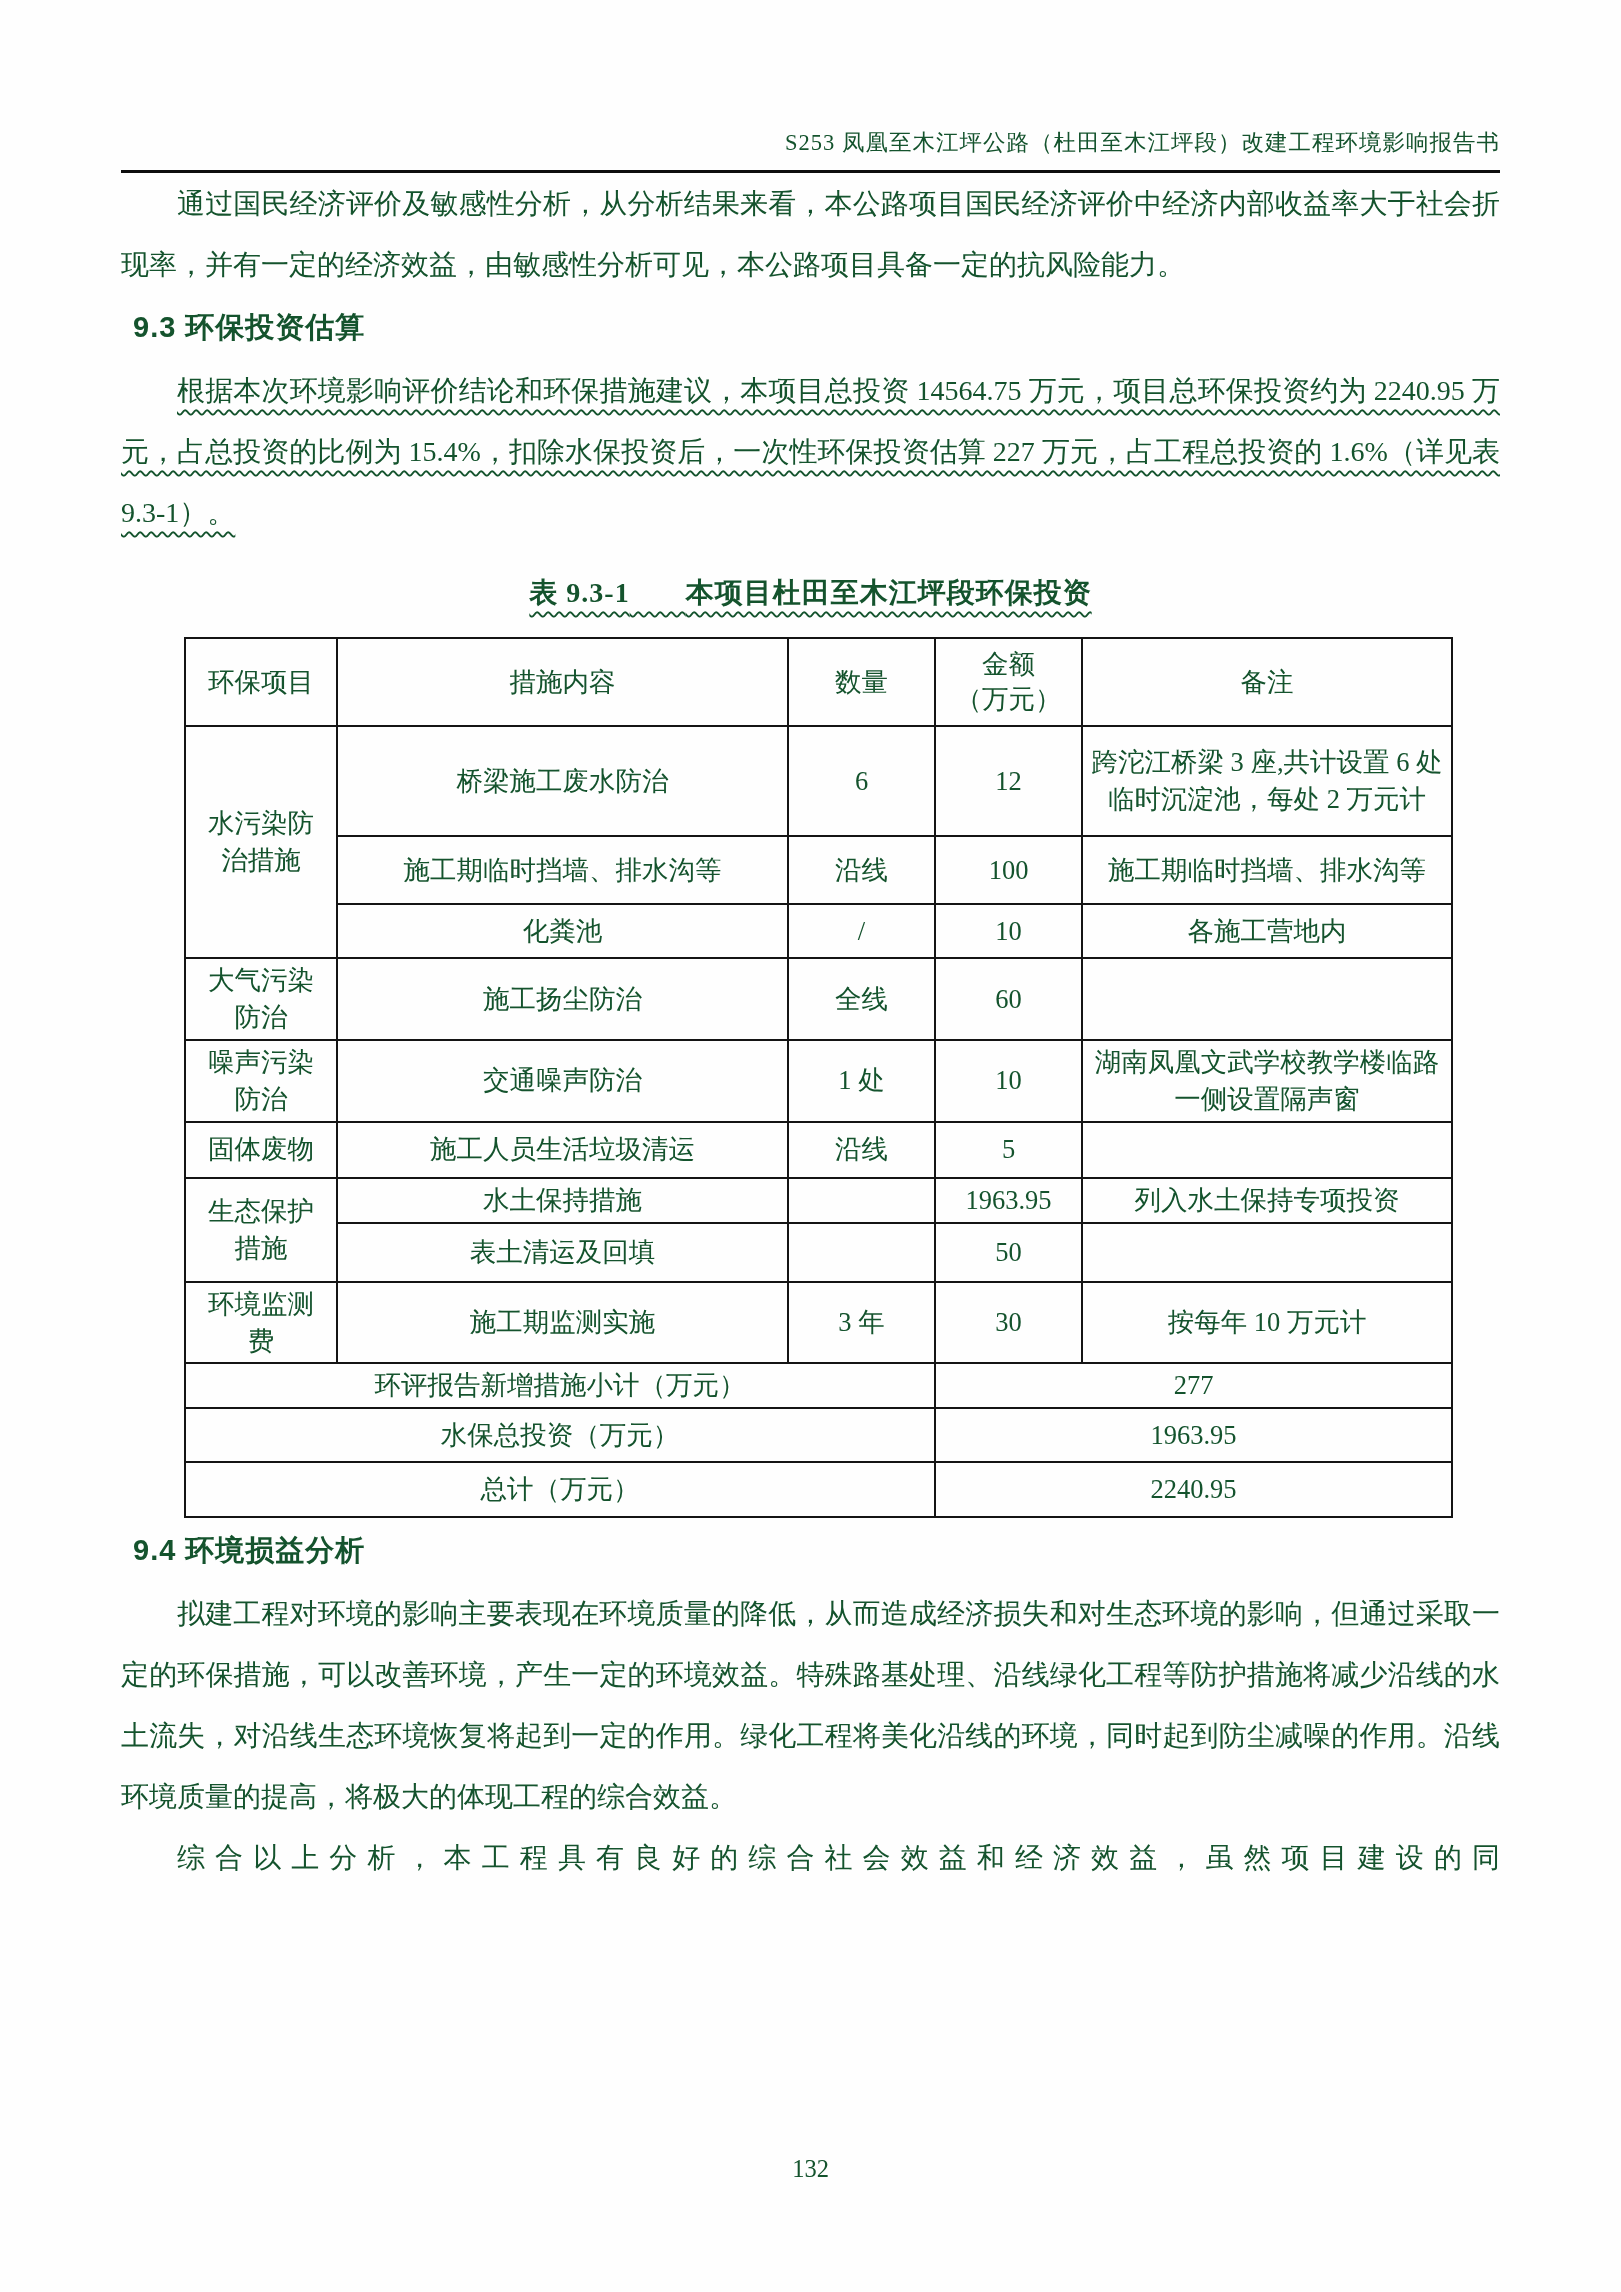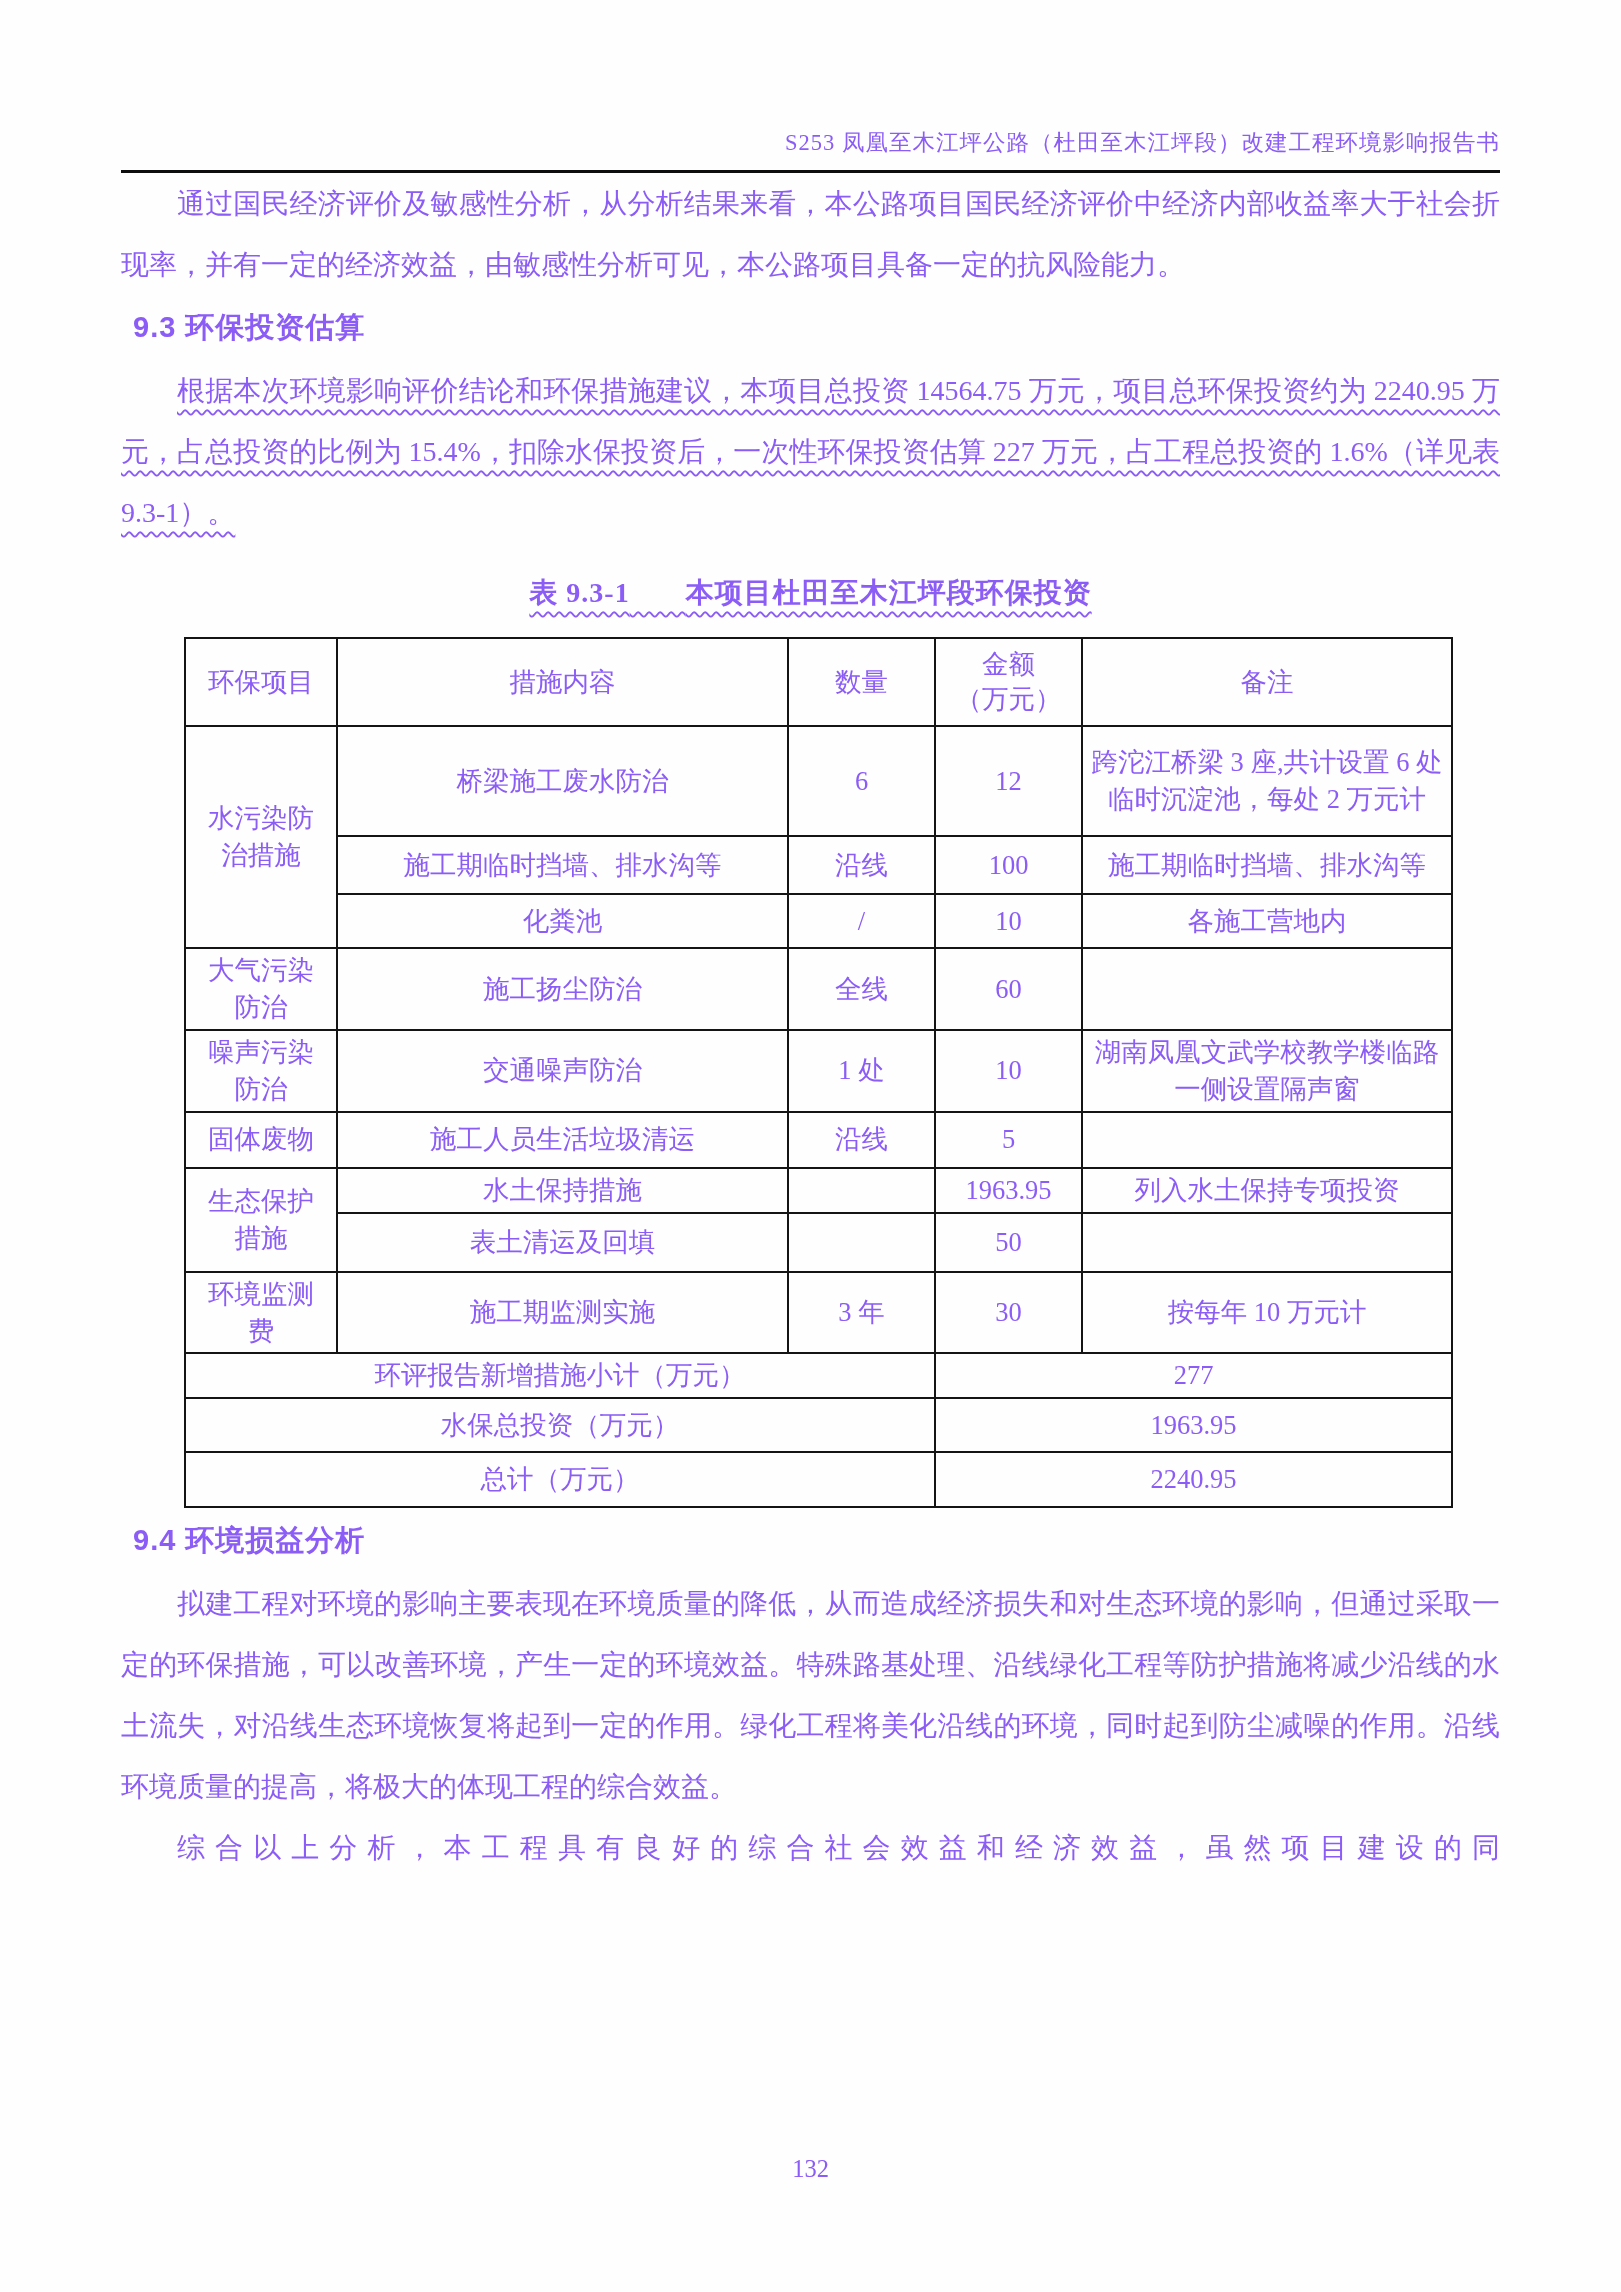--- a/index.html
+++ b/index.html
@@ -1,21 +1,21 @@
 <!DOCTYPE html>
 <html lang="zh"><head>
 <meta charset="utf-8">
 <style>
   html, body { margin: 0; padding: 0; background: #ffffff; }
   .page {
     position: relative;
     width: 1621px;
     height: 2293px;
     background: #fefefe;
-    color: #8b5cf6;
+    color: #14532d;
     font-family: "Liberation Serif", "DejaVu Serif", serif;
     overflow: hidden;
     box-sizing: border-box;
   }
   .frame { margin: 0 121px; }
 
   .page-header {
     padding-top: 127px;
     padding-bottom: 11.8px;
     text-align: right;
@@ -130,21 +130,21 @@
           <th>备注</th>
         </tr>
 
         <tr style="height:110px">
           <td class="col-project-cell" rowspan="3">水污染防治措施</td>
           <td>桥梁施工废水防治</td>
           <td>6</td>
           <td>12</td>
           <td>跨沱江桥梁 3 座,共计设置 6 处临时沉淀池，每处 2 万元计</td>
         </tr>
-        <tr style="height:58px">
+        <tr style="height:68px">
           <td>施工期临时挡墙、排水沟等</td>
           <td>沿线</td>
           <td>100</td>
           <td>施工期临时挡墙、排水沟等</td>
         </tr>
         <tr class="sep" style="height:54px">
           <td>化粪池</td>
           <td>/</td>
           <td>10</td>
           <td>各施工营地内</td>

